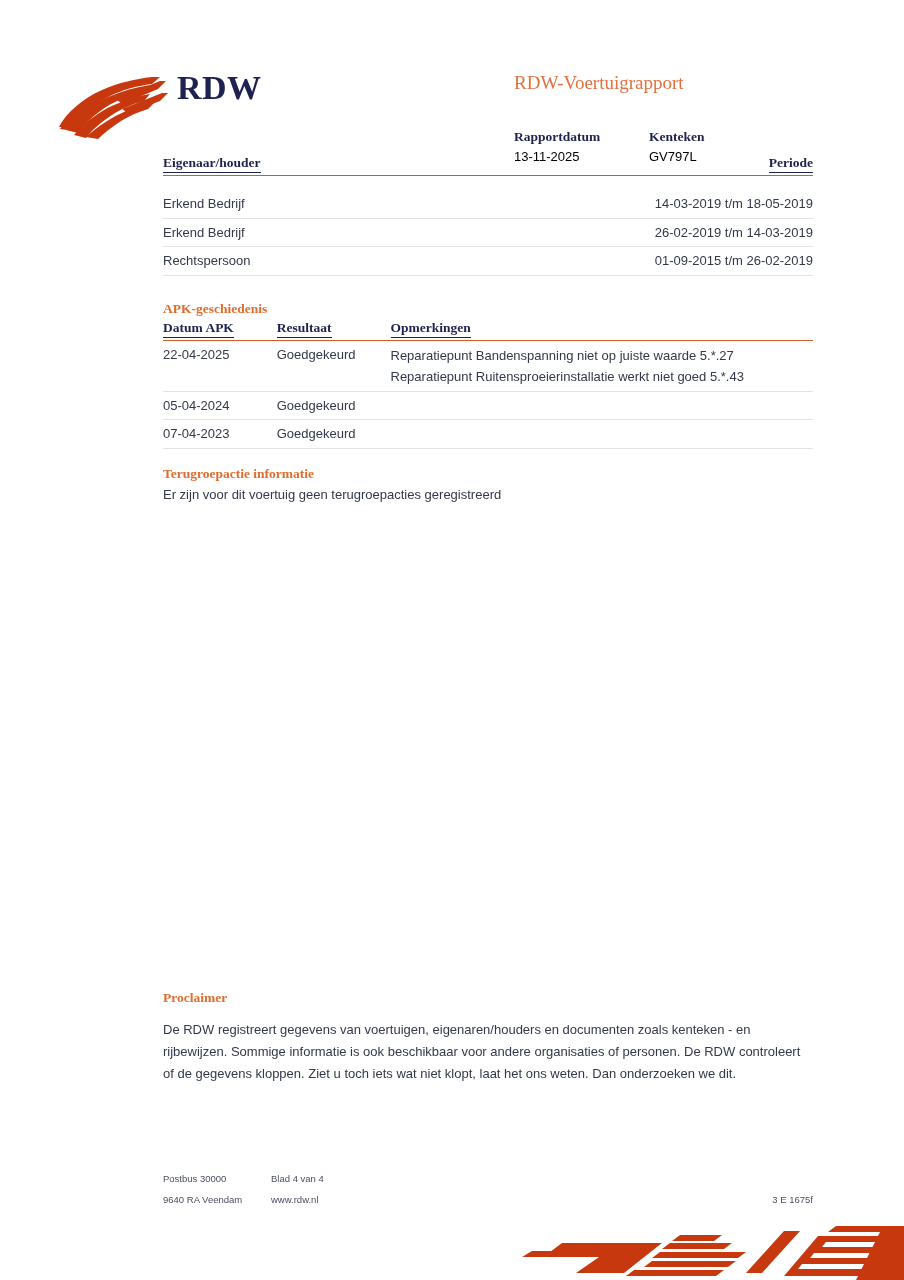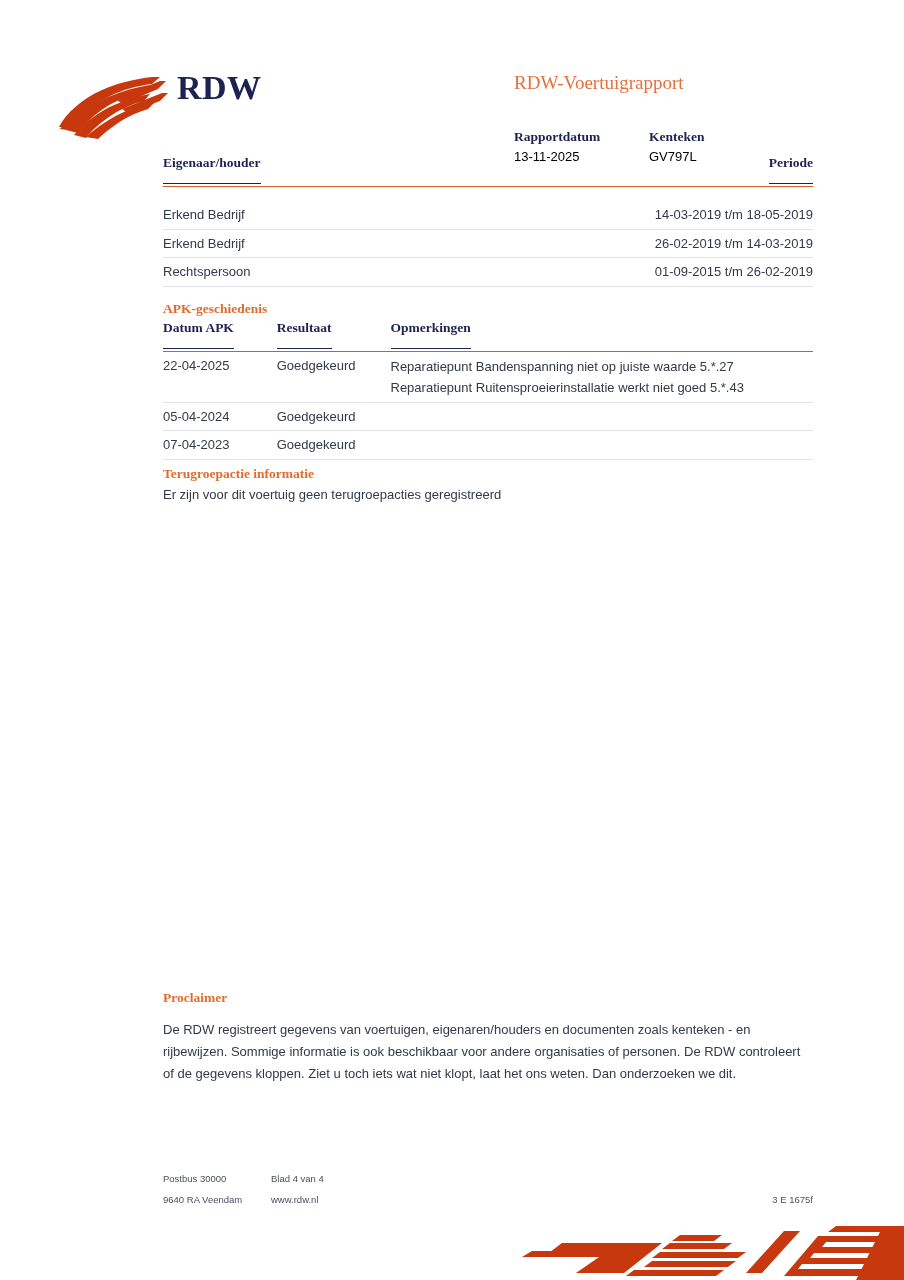--- a/index.html
+++ b/index.html
@@ -116,21 +116,21 @@
     font-size: 13.5px;
     font-weight: 700;
     color: #1d2250;
     text-align: left;
     padding: 0 0 2px 0;
     vertical-align: bottom;
   }
   .tbl th .hd {
     display: inline-block;
     border-bottom: 1.6px solid #1d2250;
-    padding-bottom: 12px;
+    padding-bottom: 1px;
   }
   .tbl th.right {
     text-align: right;
   }
   .tbl thead tr {
     border-bottom: 1.8px solid #cf5b26;
   }
   .tbl td {
     font-size: 13px;
     color: #33384a;

